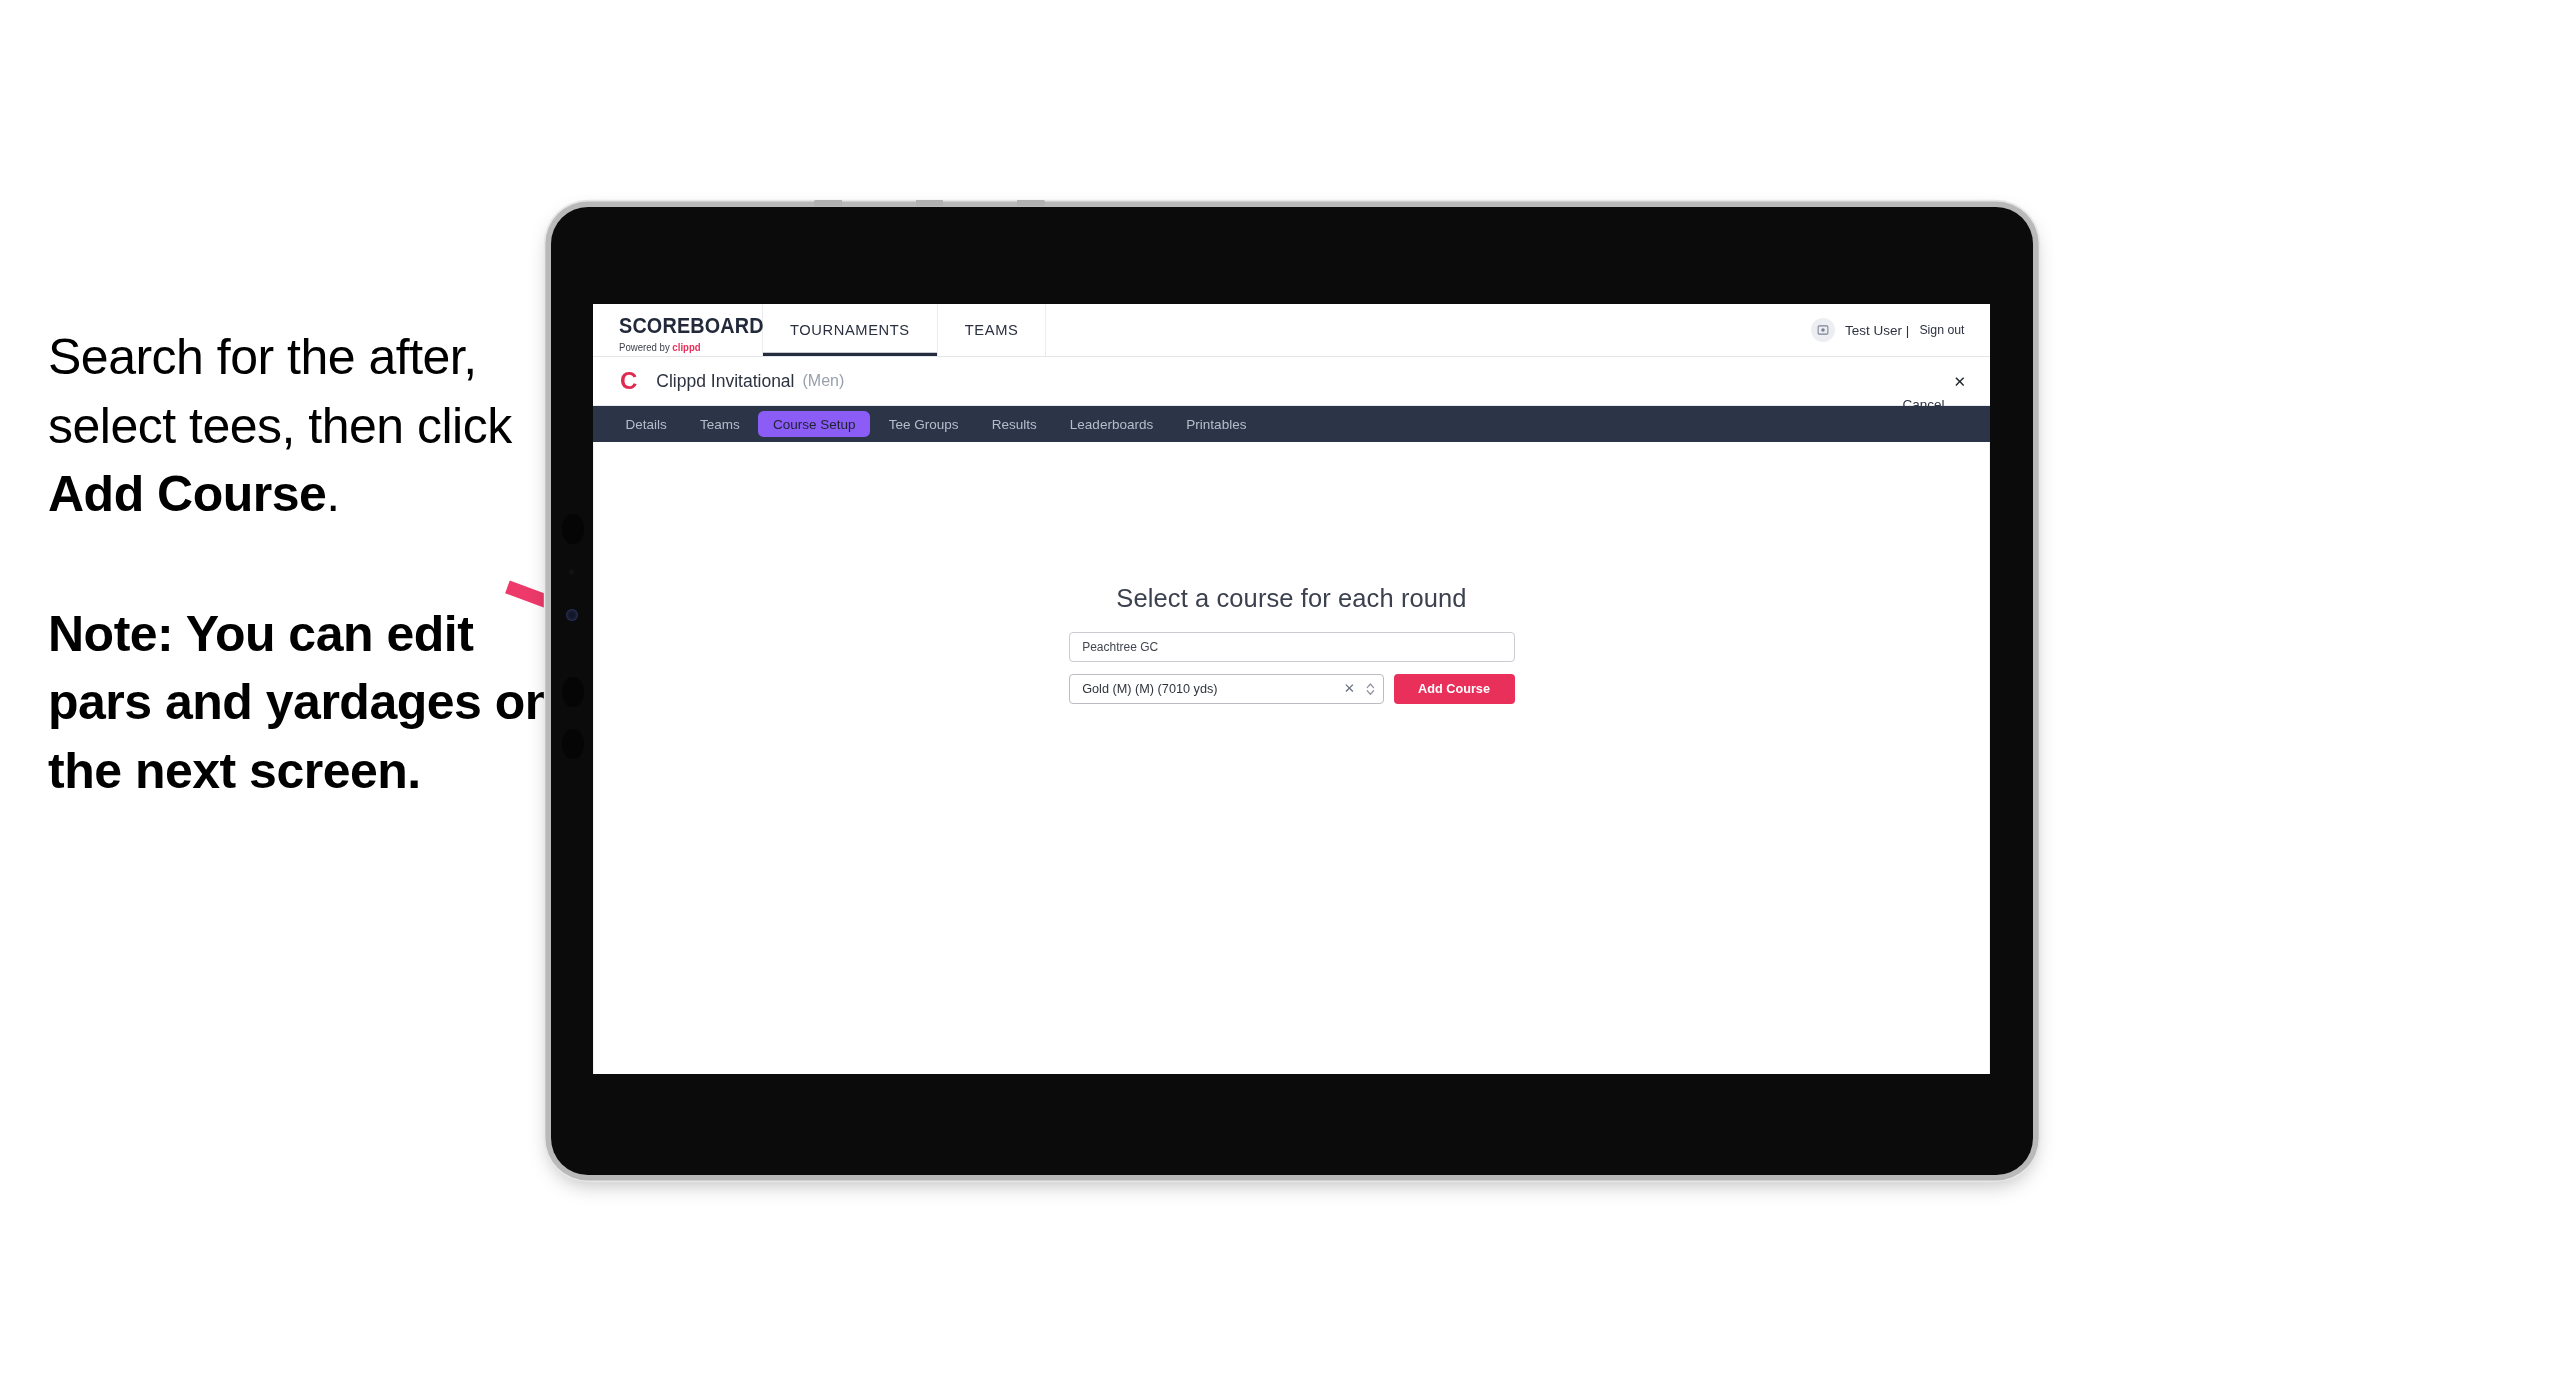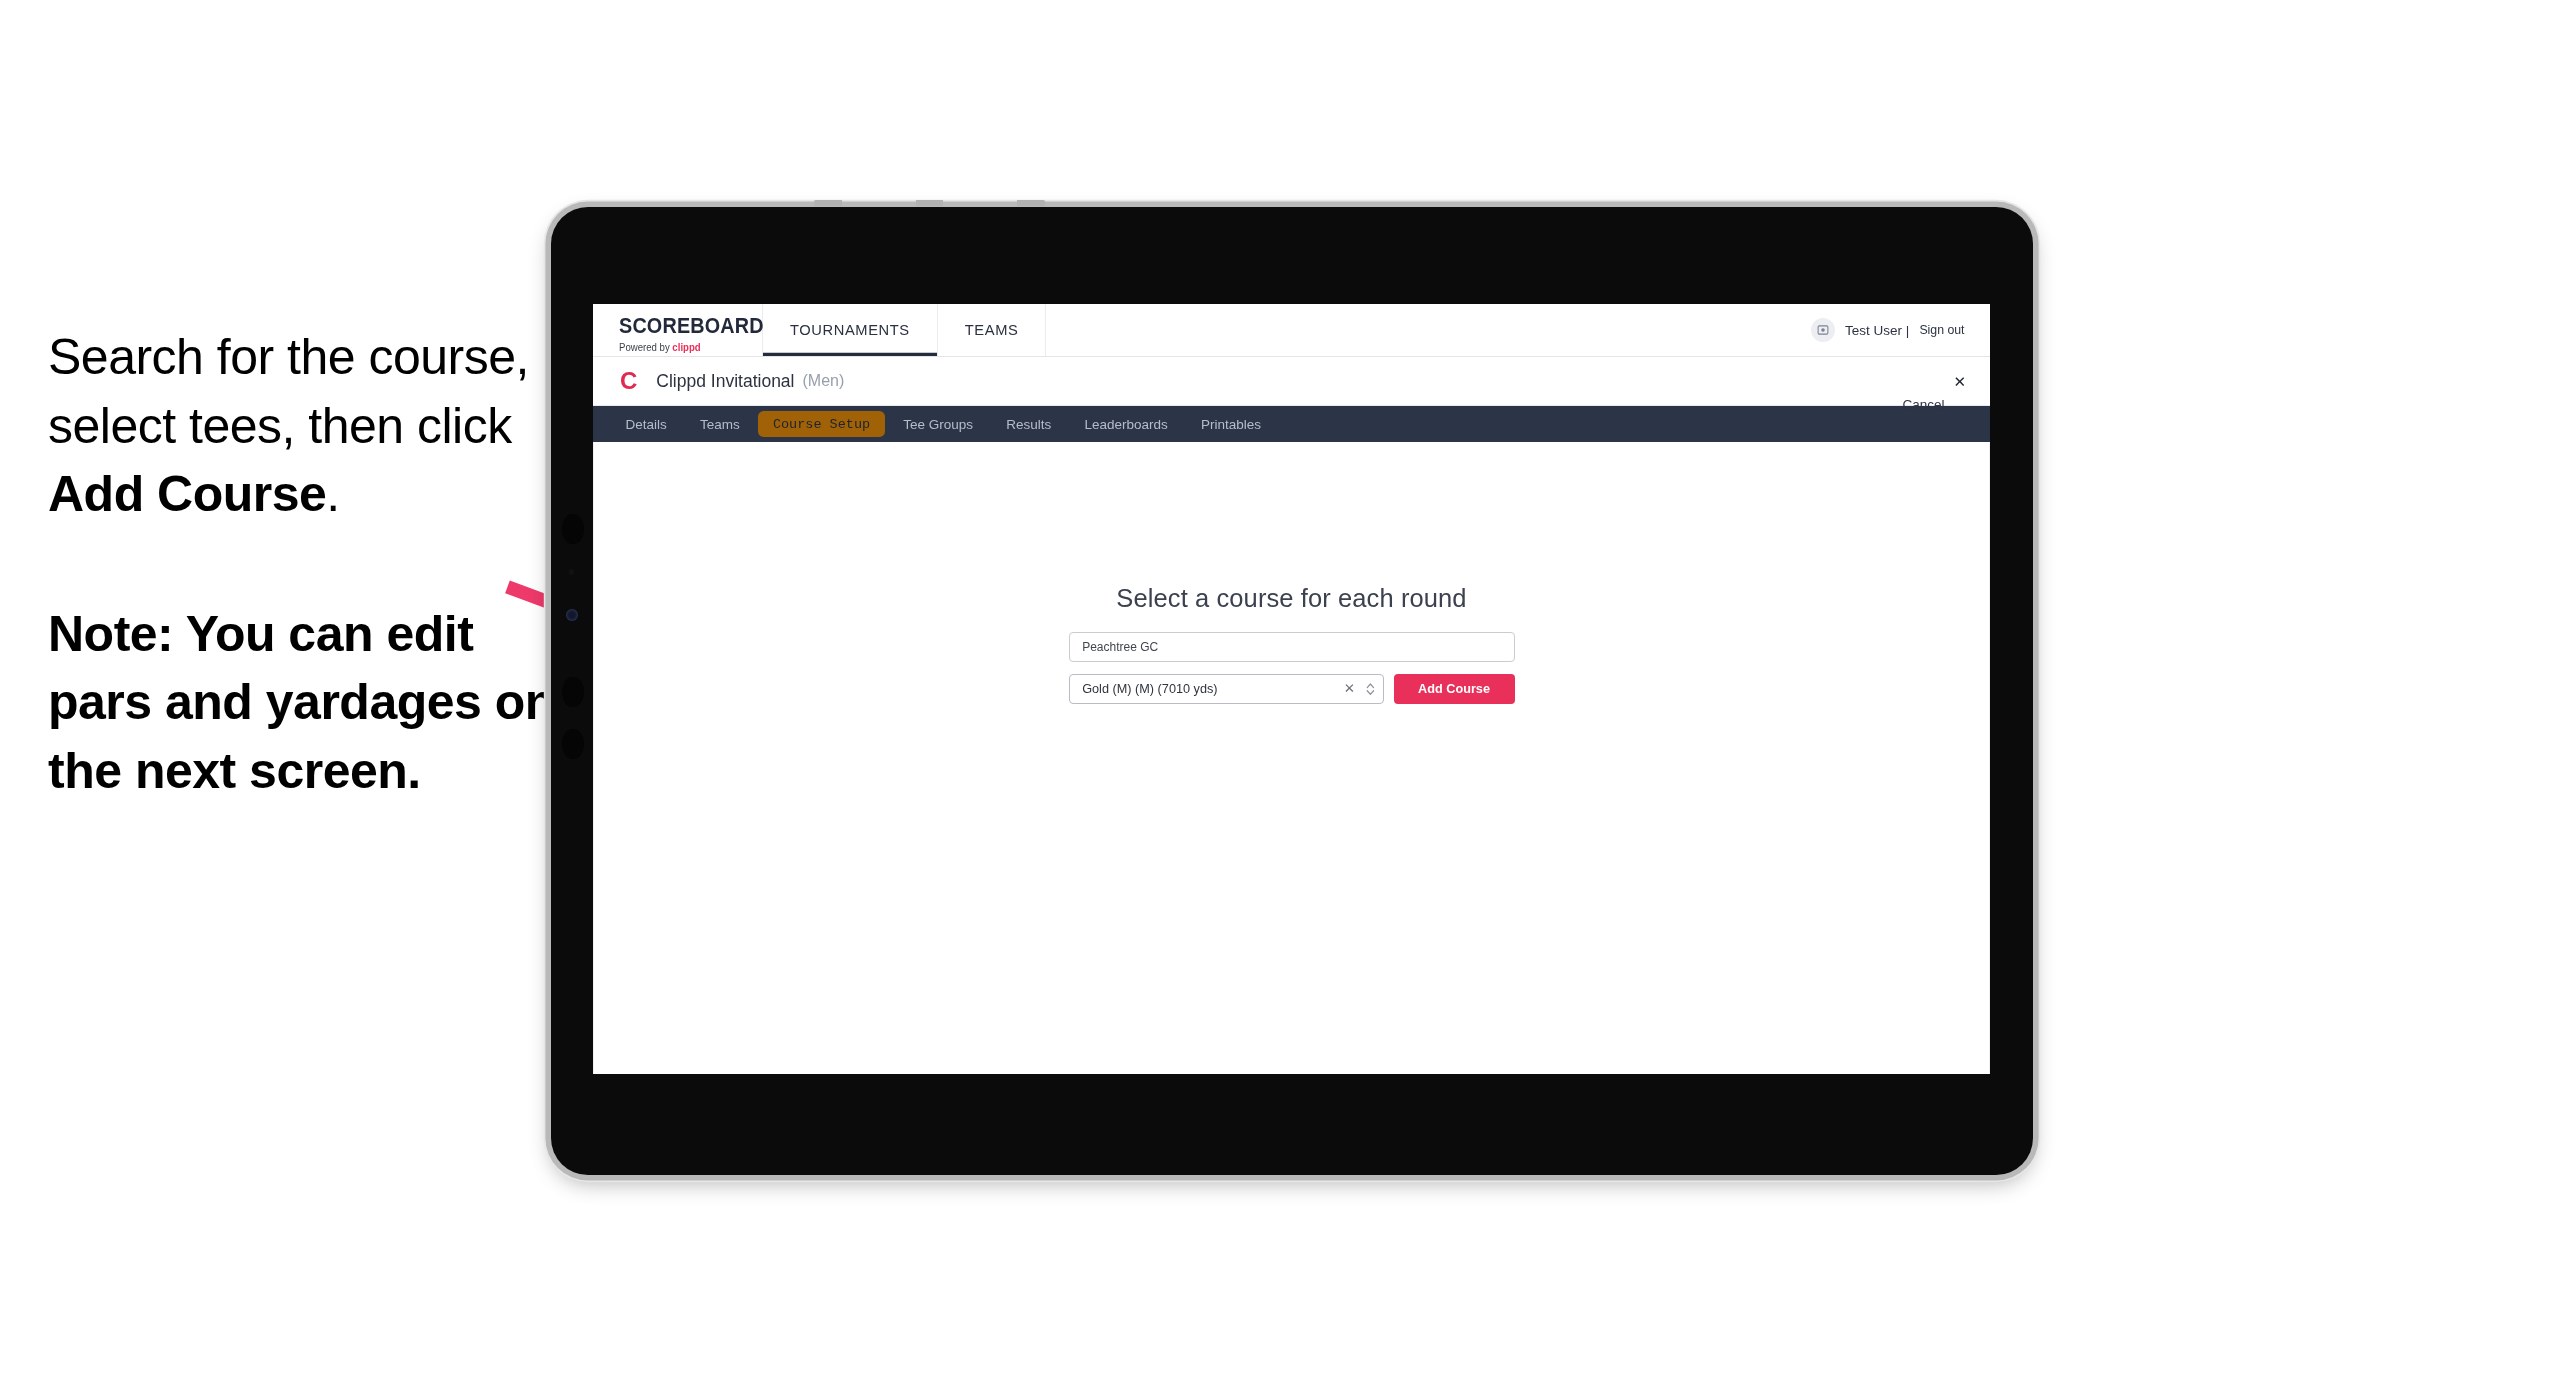--- a/index.html
+++ b/index.html
@@ -157,24 +157,23 @@
   }
   .stab {
     font-size: 13.5px;
     color: #b6bdca;
     padding: 5.6px 15px;
     border-radius: 5.6px;
     cursor: pointer;
     white-space: nowrap;
   }
   .stab.active {
-    background: #a16207;
+    background: #8b5cf6;
     color: #1d2330;
     font-weight: 400;
-    font-family: Liberation Mono, monospace;
   }
 
   
   .body-area {
     height: calc(100% - 53px - 49px - 36px);
     background: #ffffff;
     border-left: 0.8px solid #f0f0f0;
     border-right: 0.8px solid #f0f0f0;
     display: flex;
     justify-content: center;
@@ -242,21 +241,21 @@
     font-family: "Liberation Sans", sans-serif;
     cursor: pointer;
   }
 </style>
 </head>
 <body>
 
 <div id="stage">
 
   <div class="instructions">
-    <p class="p1"><span>Search for the course, select tees, then click </span><span class="bold">Add Course</span><span>.</span></p>
+    <p class="p1"><span>Search for the after, select tees, then click </span><span class="bold">Add Course</span><span>.</span></p>
     <p class="p2">Note: You can edit pars and yardages on the next screen.</p>
   </div>
 
   <svg class="arrow-svg" viewBox="0 0 760 330">
     <g id="arrow-group">
       <line id="arrow-shaft" x1="37" y1="36" x2="672" y2="272" stroke="#ED3A6B" stroke-width="17" stroke-linecap="butt"></line>
       <polygon id="arrow-head" points="714,295 657,248 663,315" fill="#ED3A6B"></polygon>
     </g>
   </svg>
 

